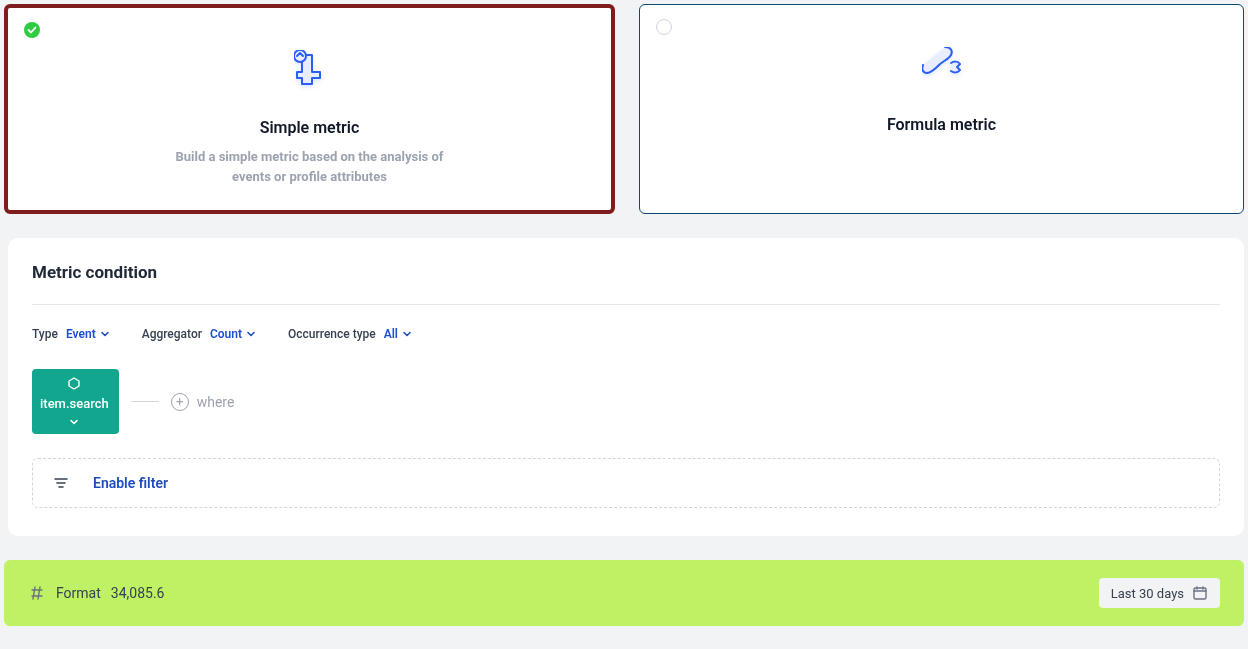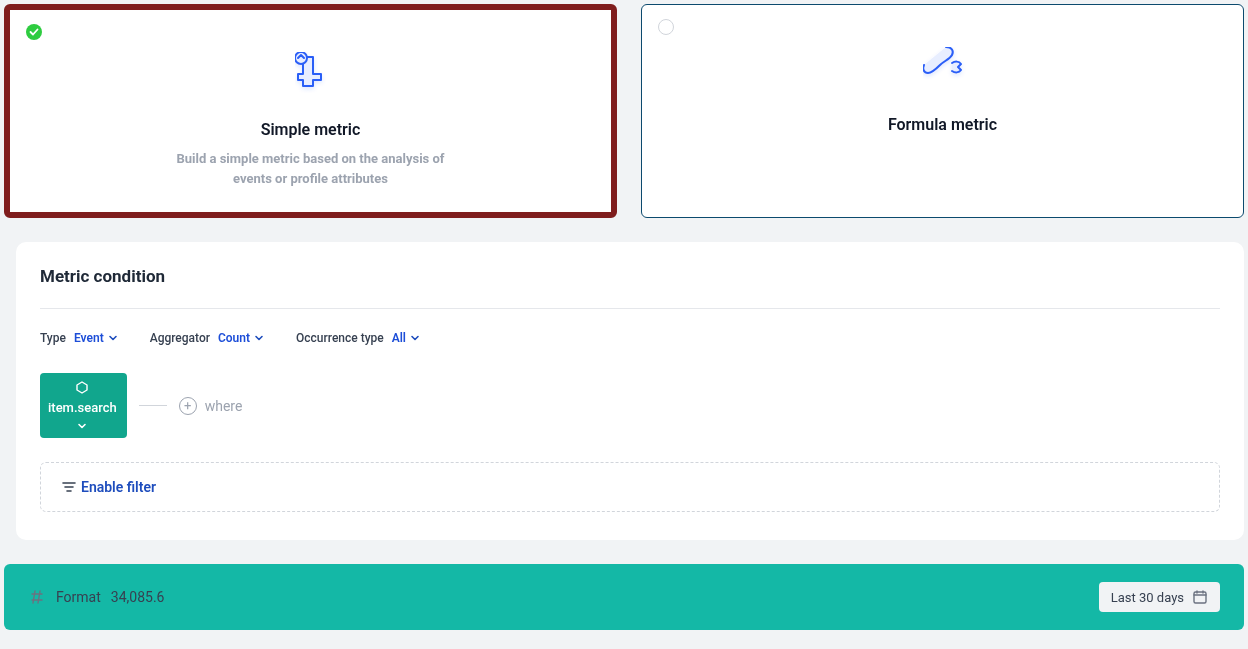--- a/index.html
+++ b/index.html
@@ -20,21 +20,21 @@
       position: relative;
       flex: 1;
       background: #fff;
       border: 1px solid #0c4a6e;
       border-radius: 6px;
       padding: 28px 24px 24px;
       text-align: center;
       cursor: pointer;
     }
     .metric-card.selected {
-      border: 6px solid #7f1d1d;
+      border: 4px solid #7f1d1d;
     }
     .card-radio {
       position: absolute;
       top: 14px;
       left: 16px;
       width: 16px;
       height: 16px;
     }
     .radio-checked {
       width: 16px;
@@ -68,21 +68,21 @@
     .card-desc {
       font-size: 13px;
       color: #9ca3af;
       line-height: 1.5;
       max-width: 300px;
       margin: 0 auto;
       font-weight: bold;
     }
     .panel {
       background: #fff;
-      margin: 24px 4px 0 16px;
+      margin: 24px 4px 0 8px;
       border-radius: 10px;
       padding: 0;
     }
     .panel-inner { padding: 24px 24px 28px 24px; }
     .panel-title {
       font-size: 17px;
       font-weight: 700;
       color: #1f2937;
       padding-bottom: 22px;
       border-bottom: 1px solid #e5e7eb;
@@ -156,31 +156,31 @@
       color: #9ca3af;
       font-size: 13px;
       line-height: 1;
     }
     .filter-box {
       border: 1px dashed #d1d5db;
       border-radius: 6px;
       padding: 16px 20px;
       display: flex;
       align-items: flex-start;
-      gap: 4px;
+      gap: 24px;
     }
     .filter-icon { width: 16px; height: 16px; color: #374151; }
     .filter-label {
       color: #1e4dbd;
       font-weight: 600;
       font-size: 14px;
       cursor: pointer;
     }
     .footer-panel {
-      background: #14b8a6;
+      background: #bef264;
       margin: 24px 4px 0 4px;
       border-radius: 6px;
       padding: 18px 24px;
       display: flex;
       align-items: center;
       justify-content: space-between;
     }
     .format-group {
       display: flex;
       align-items: center;

